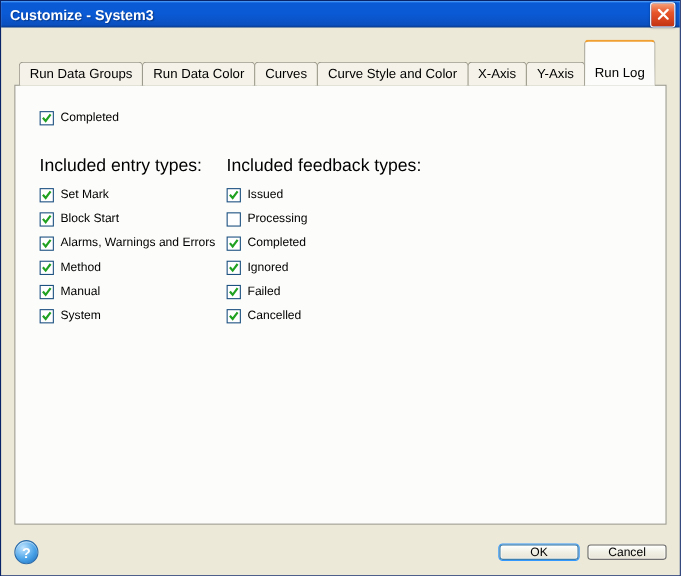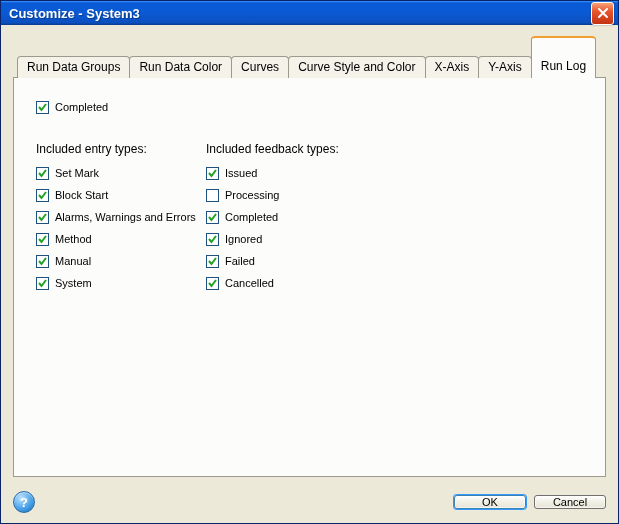--- a/index.html
+++ b/index.html
@@ -107,21 +107,21 @@
     background: #fff;
     box-sizing: border-box;
     display: inline-flex;
     align-items: center;
     justify-content: center;
     cursor: pointer;
     flex-shrink: 0;
   }
   .chk svg { display: block; }
   .section-title {
-    font-size: 12px;
+    font-size: 16px;
     margin-bottom: 6px;
     margin-top: 0;
   }
   .columns {
     display: flex;
     gap: 0;
     margin-top: 24px;
   }
   .col {
     width: 170px;

